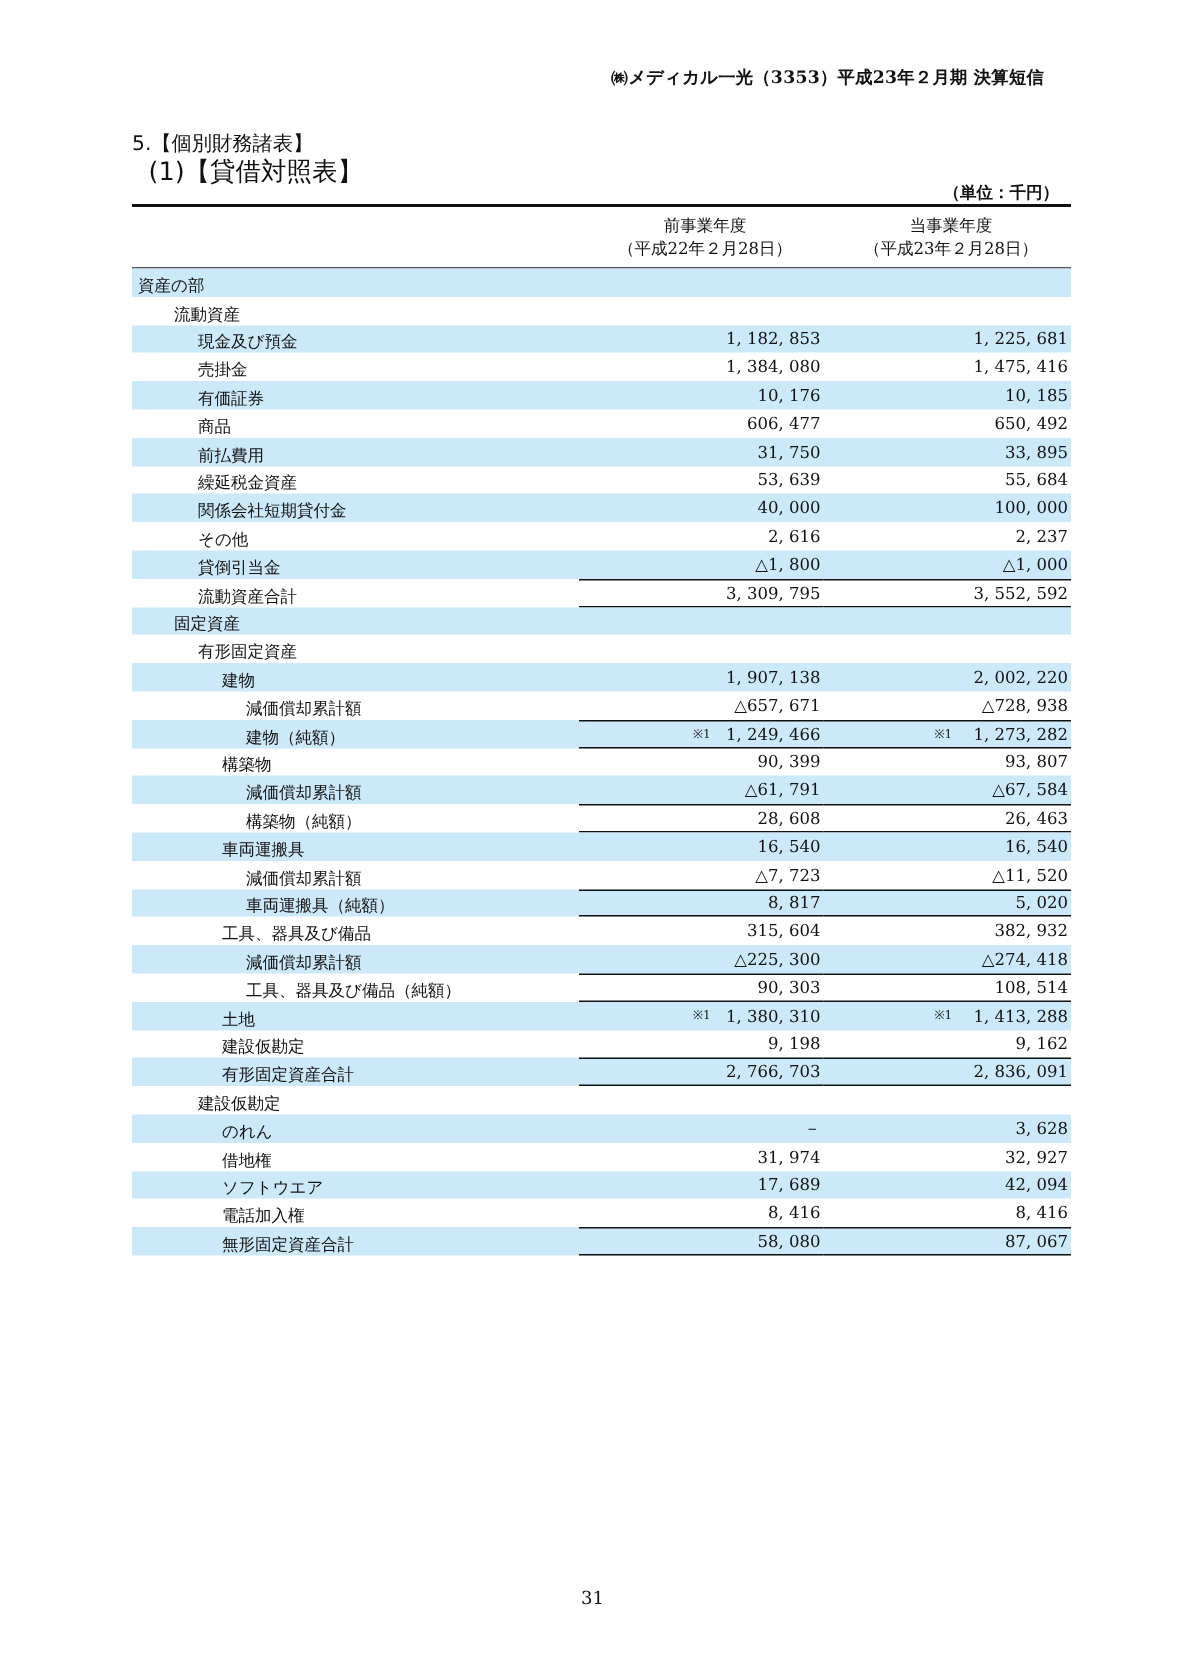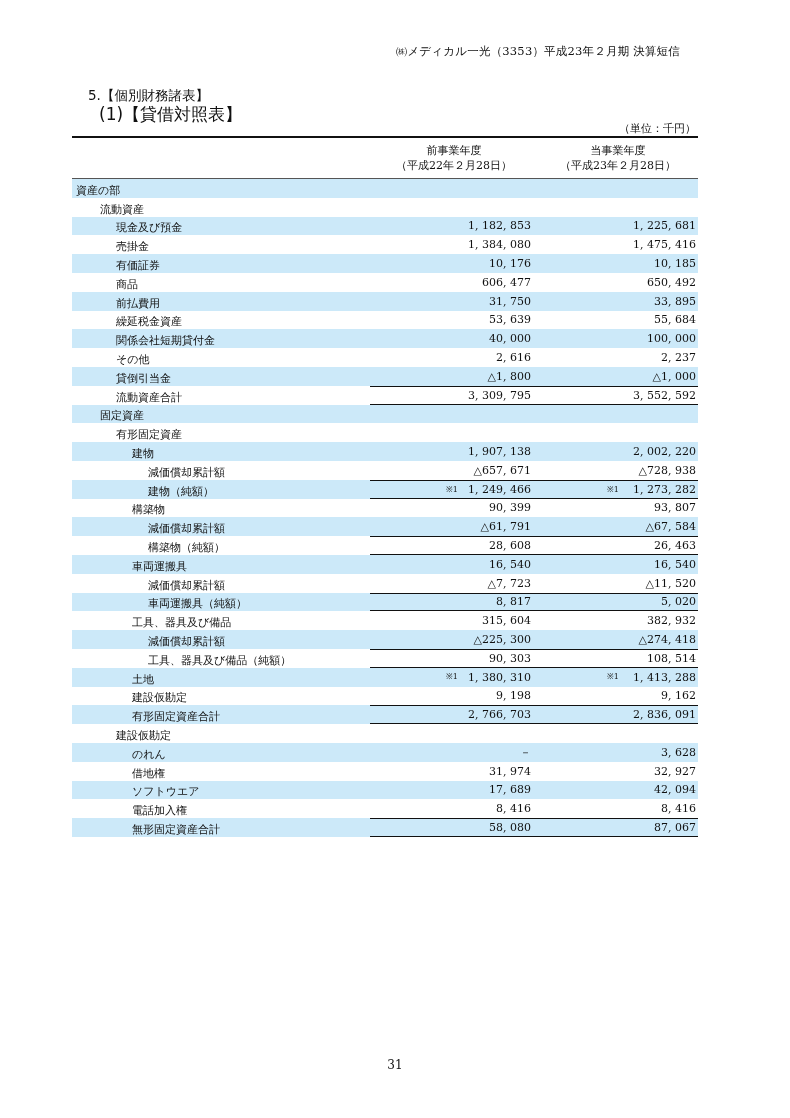--- a/index.html
+++ b/index.html
@@ -2,37 +2,38 @@
 <html><head>
 <meta charset="utf-8">
 <style>
   html, body { margin: 0; padding: 0; background: #ffffff; }
   body {
     width: 790px; height: 1118px; position: relative; overflow: hidden;
     font-family: "DejaVu Serif", "Liberation Serif", serif;
     color: #111;
   }
   .header-right {
-    position: absolute; top: 44px; right: 110px;
-    font-size: 11.5px; letter-spacing: 0.2px;
+    position: absolute; top: 44px; right: 94px;
+    font-size: 11.5px; letter-spacing: 0.2px; font-weight: bold;
   }
   .section-title {
     position: absolute; left: 88px; top: 87px;
     font-size: 13.5px; font-family: "DejaVu Sans", sans-serif;
   }
   .sub-title {
     position: absolute; left: 99px; top: 103px;
     font-size: 17px; font-family: "DejaVu Sans", sans-serif;
   }
   .unit {
-    position: absolute; right: 94px; top: 121px;
+    position: absolute; right: 84px; top: 121px;
     font-size: 11px;
+    font-weight: bold;
   }
   .table {
-    position: absolute; left: 72px; top: 136px; width: 626px;
+    position: absolute; left: 88px; top: 136px; width: 626px;
     font-size: 11px;
   }
   .top-rule { height: 2px; background: #111; }
   .head {
     display: flex; height: 40px; border-bottom: 1px solid #555;
     align-items: center;
   }
   .head .label-col { width: 298px; }
   .head .col { text-align: center; line-height: 15px; }
   .head .col1 { width: 168px; }

